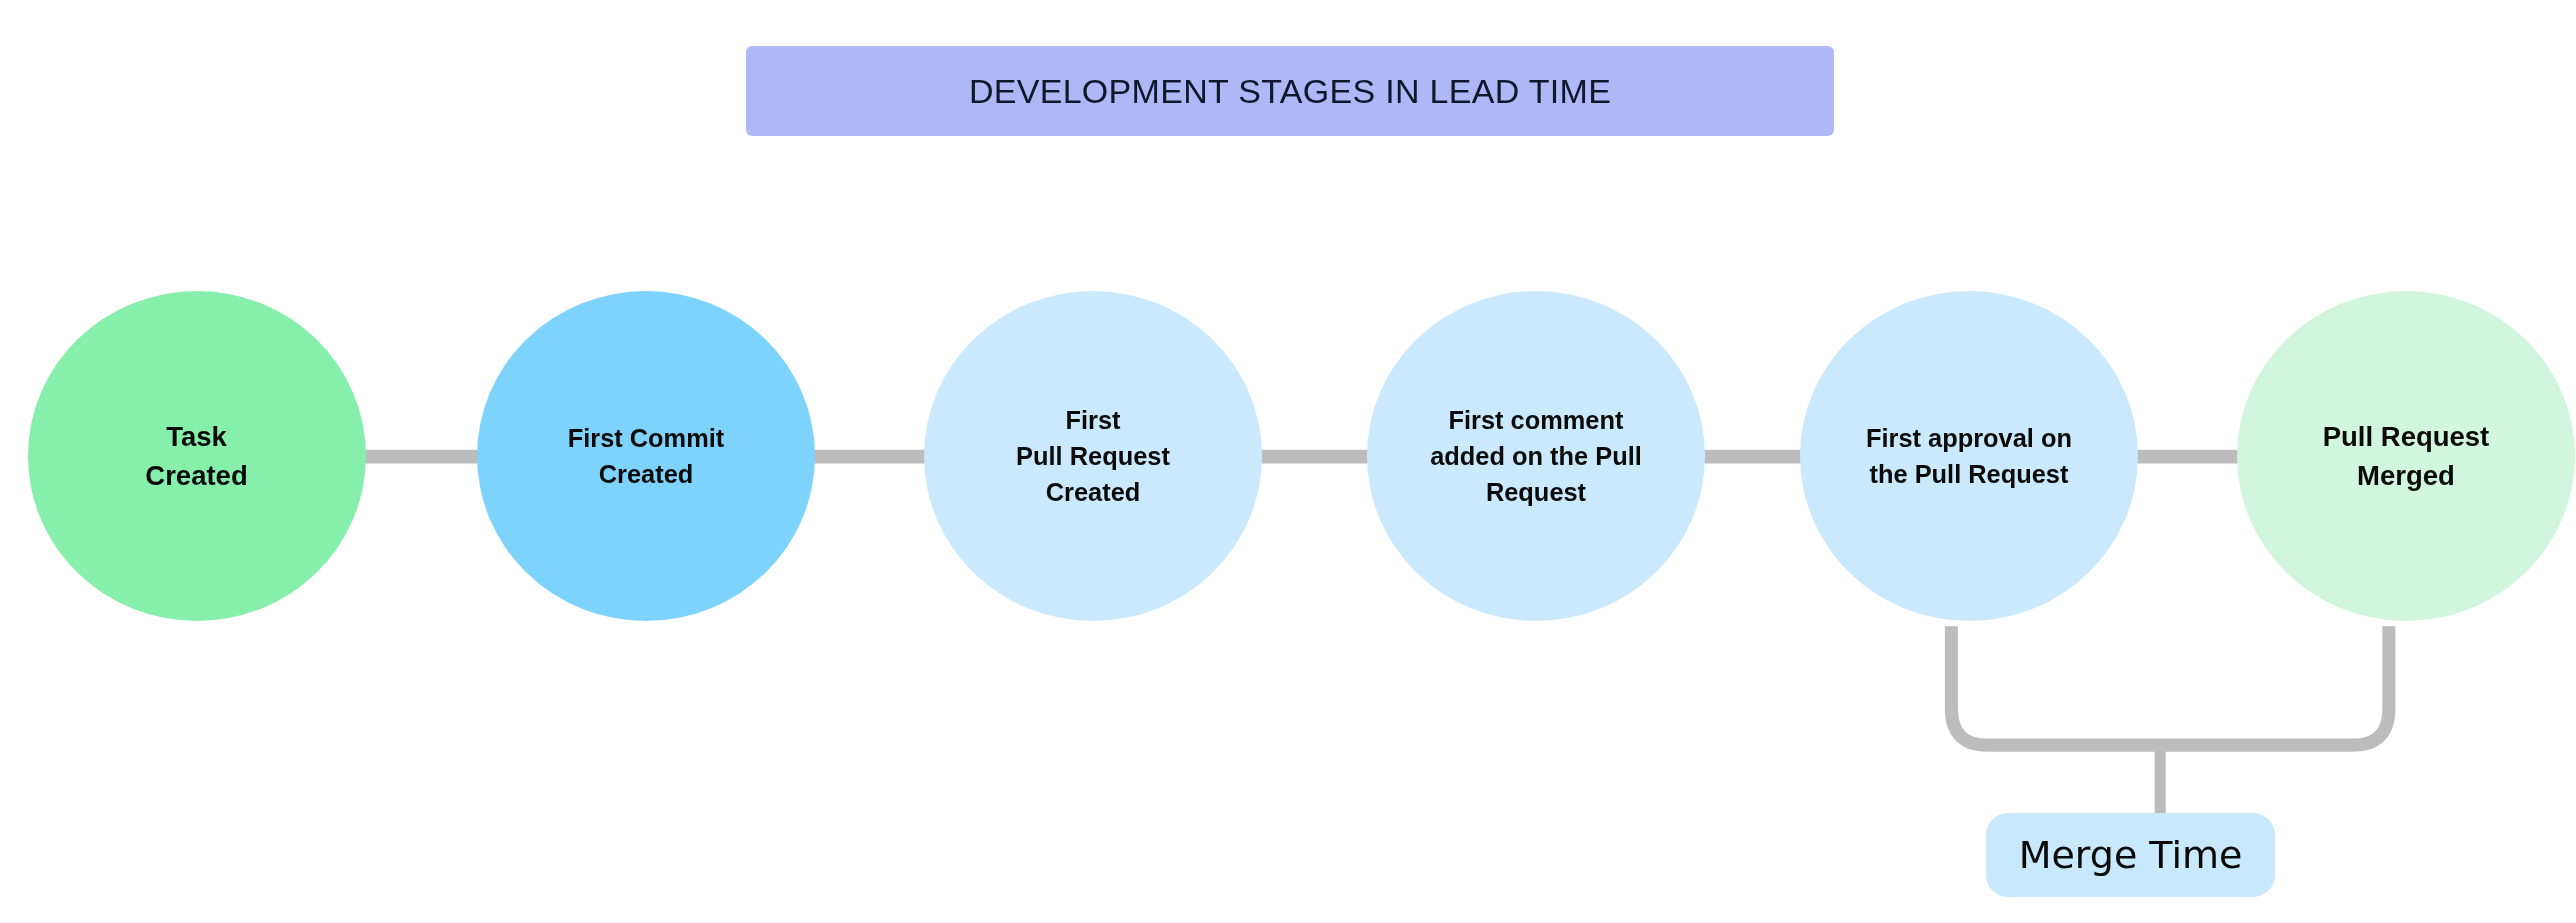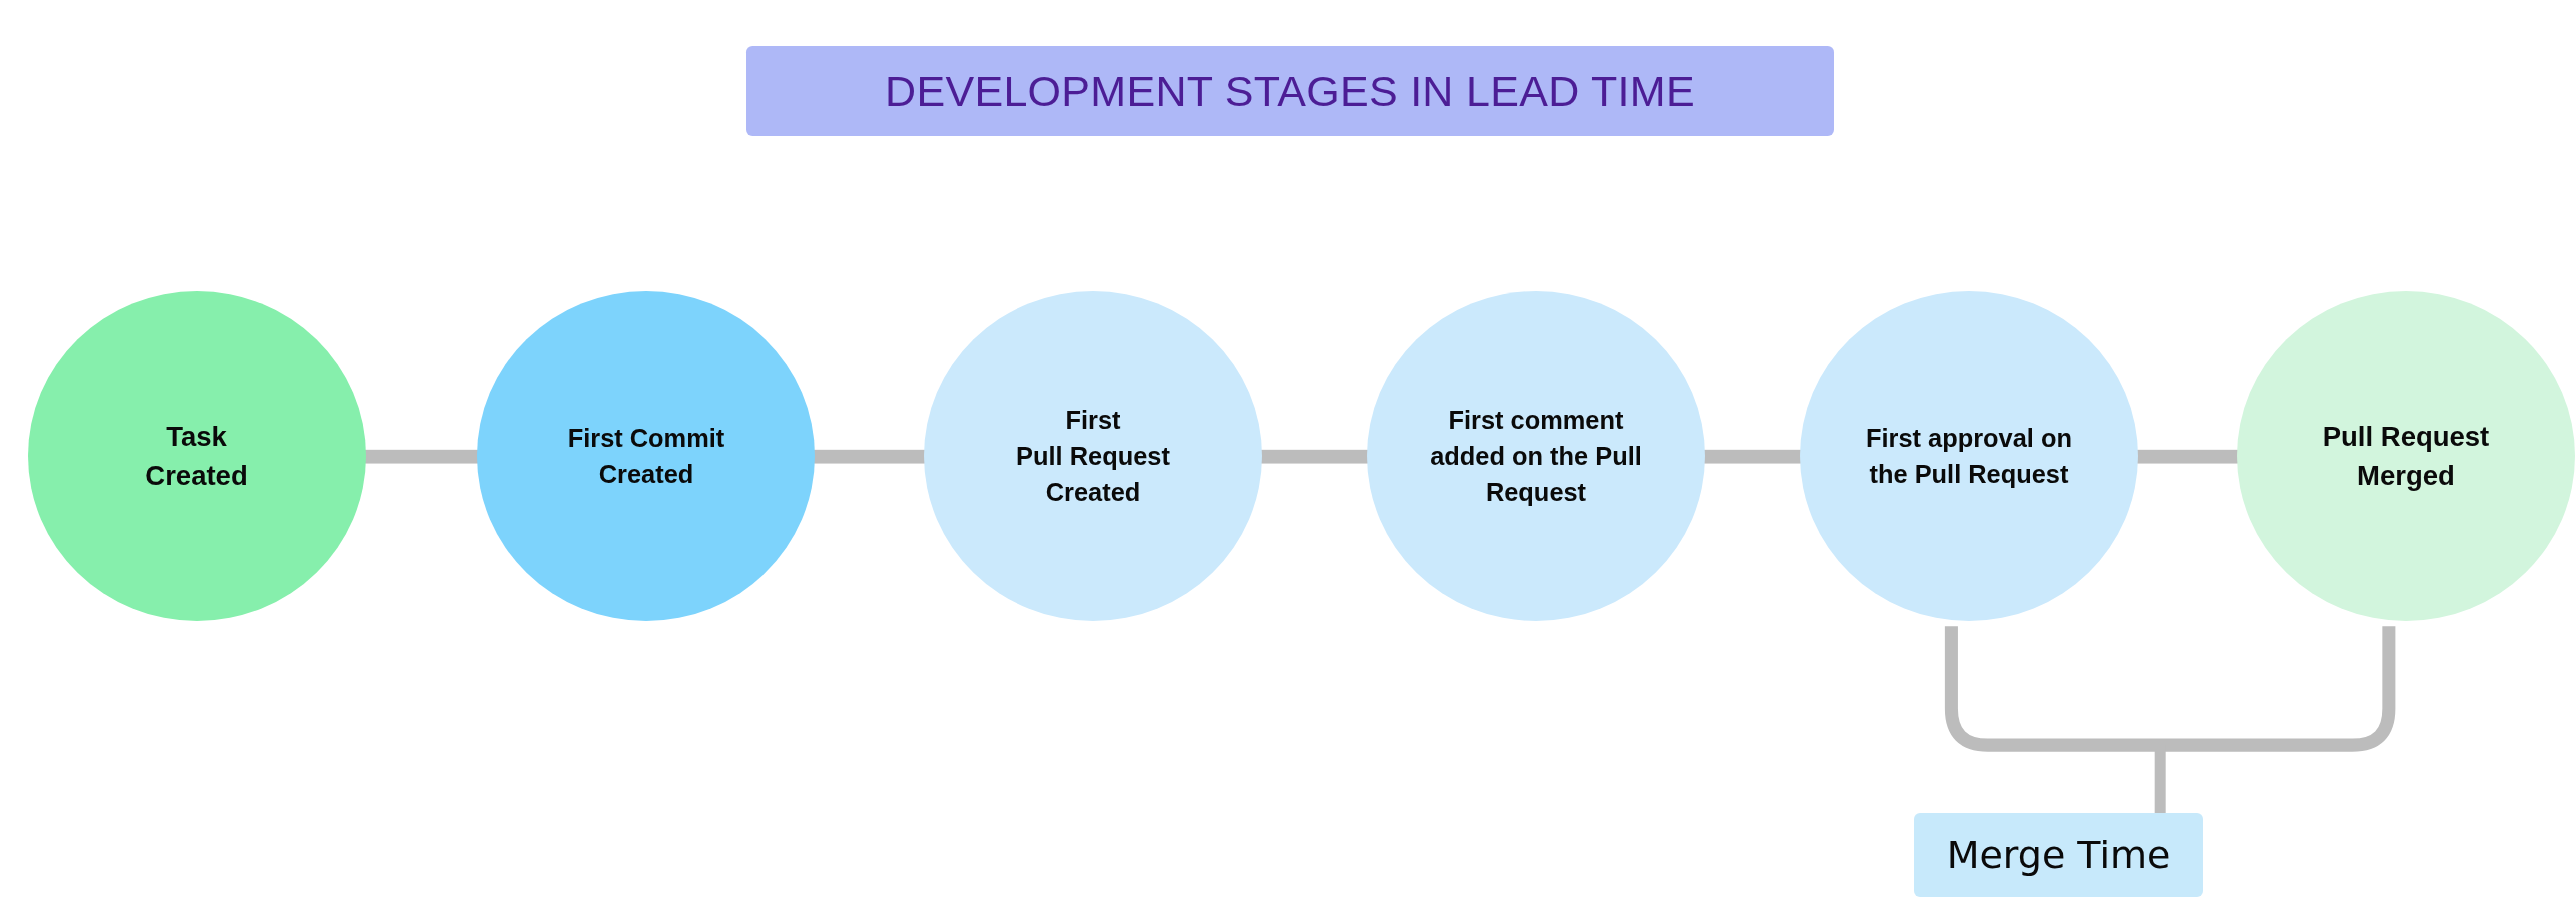--- a/index.html
+++ b/index.html
@@ -29,23 +29,23 @@
     height: 90px;
     background: #aeb8f7;
     border-radius: 6.2px;
     display: flex;
     align-items: center;
     justify-content: center;
     box-sizing: border-box;
   }
   #title-text {
     font-family: "Liberation Sans", sans-serif;
-    font-size: 43px;
+    font-size: 34px;
     font-weight: 400;
-    color: #4c1d95;
+    color: #0f172a;
     letter-spacing: 0.3px;
     line-height: 1;
     white-space: nowrap;
   }
 
   
   #wire-layer {
     position: absolute;
     left: 0;
     top: 0;
@@ -82,26 +82,26 @@
   #node-0 { left: 27.5px;   background: #86efac; }
   #node-1 { left: 477px;  background: #7dd3fc; }
   #node-2 { left: 924px; background: #cbe9fc; justify-content: center; }
   #node-3 { left: 1367px; background: #cbe9fc; }
   #node-4 { left: 1800px; background: #cbe9fc; }
   #node-5 { left: 2237px; background: #d2f5dd; }
 
   
   #merge-time-box {
     position: absolute;
-    left: 1914px;
+    left: 1986px;
     top: 813px;
     width: 289px;
     height: 84px;
     background: #c7e9fb;
-    border-radius: 6px;
+    border-radius: 22px;
     display: flex;
     align-items: center;
     justify-content: center;
     box-sizing: border-box;
   }
   #merge-time-text {
     font-family: "DejaVu Sans", sans-serif;
     font-size: 38px;
     font-weight: 400;
     color: #0a0a0a;

